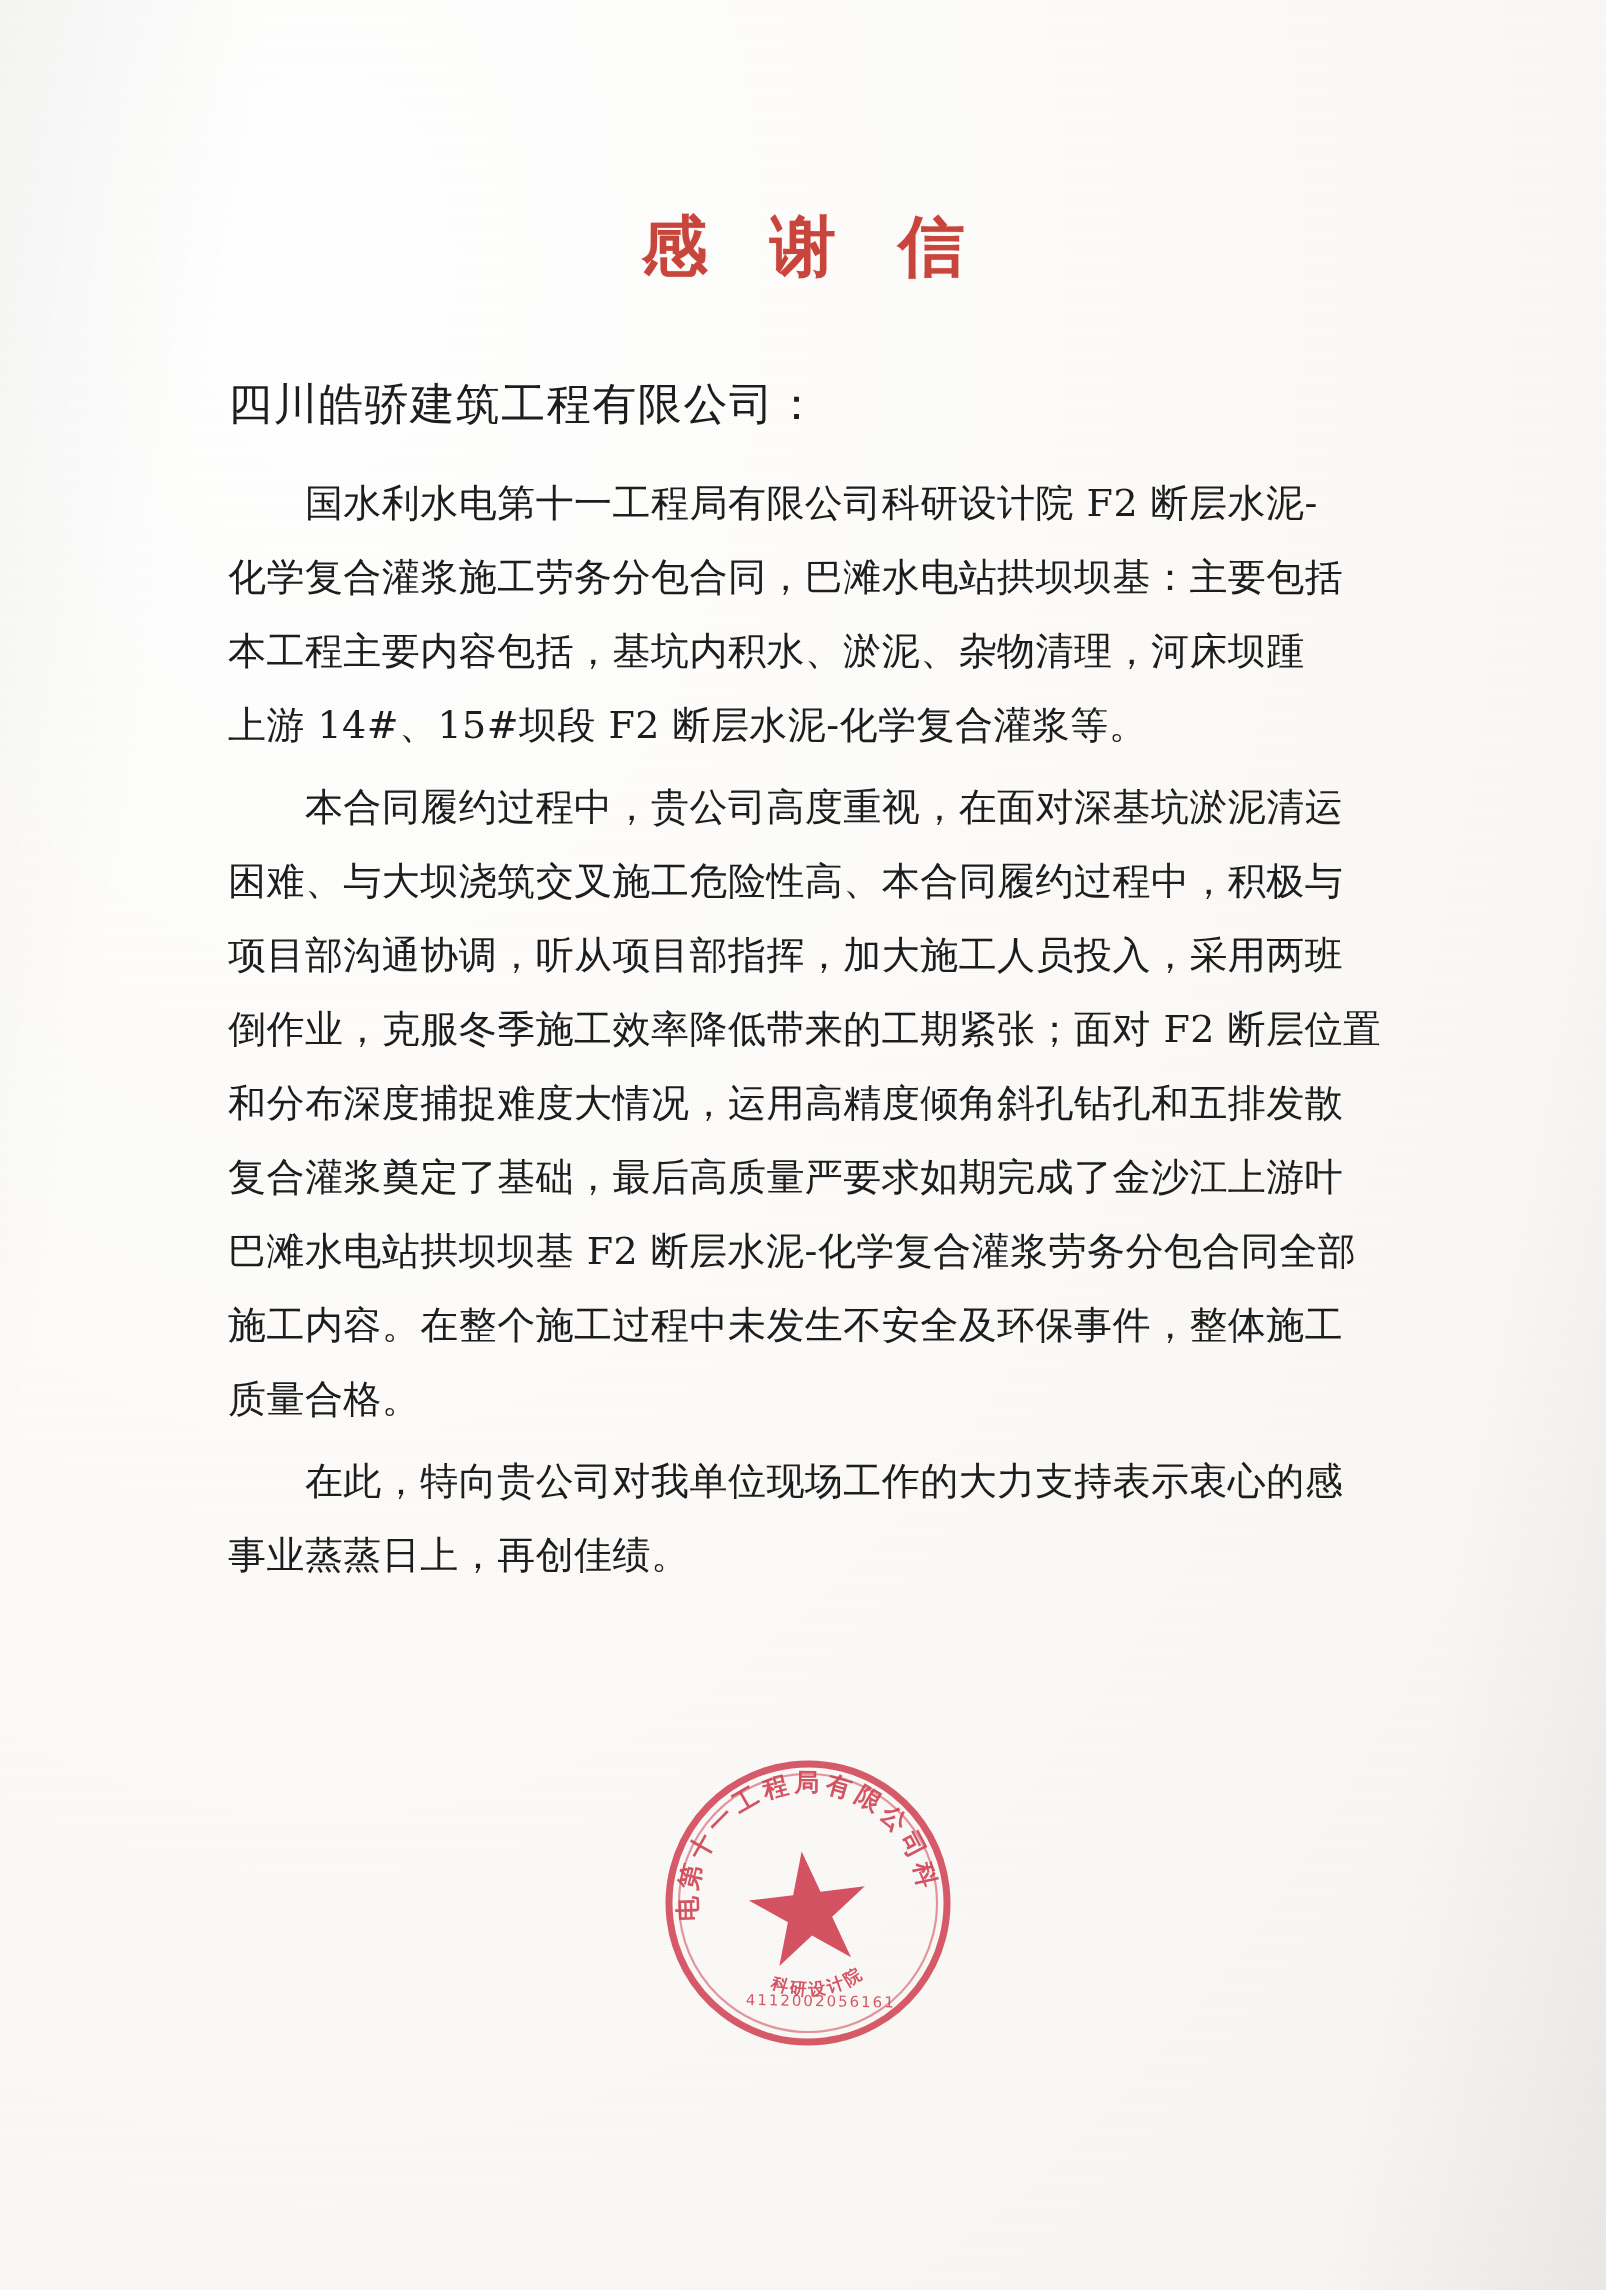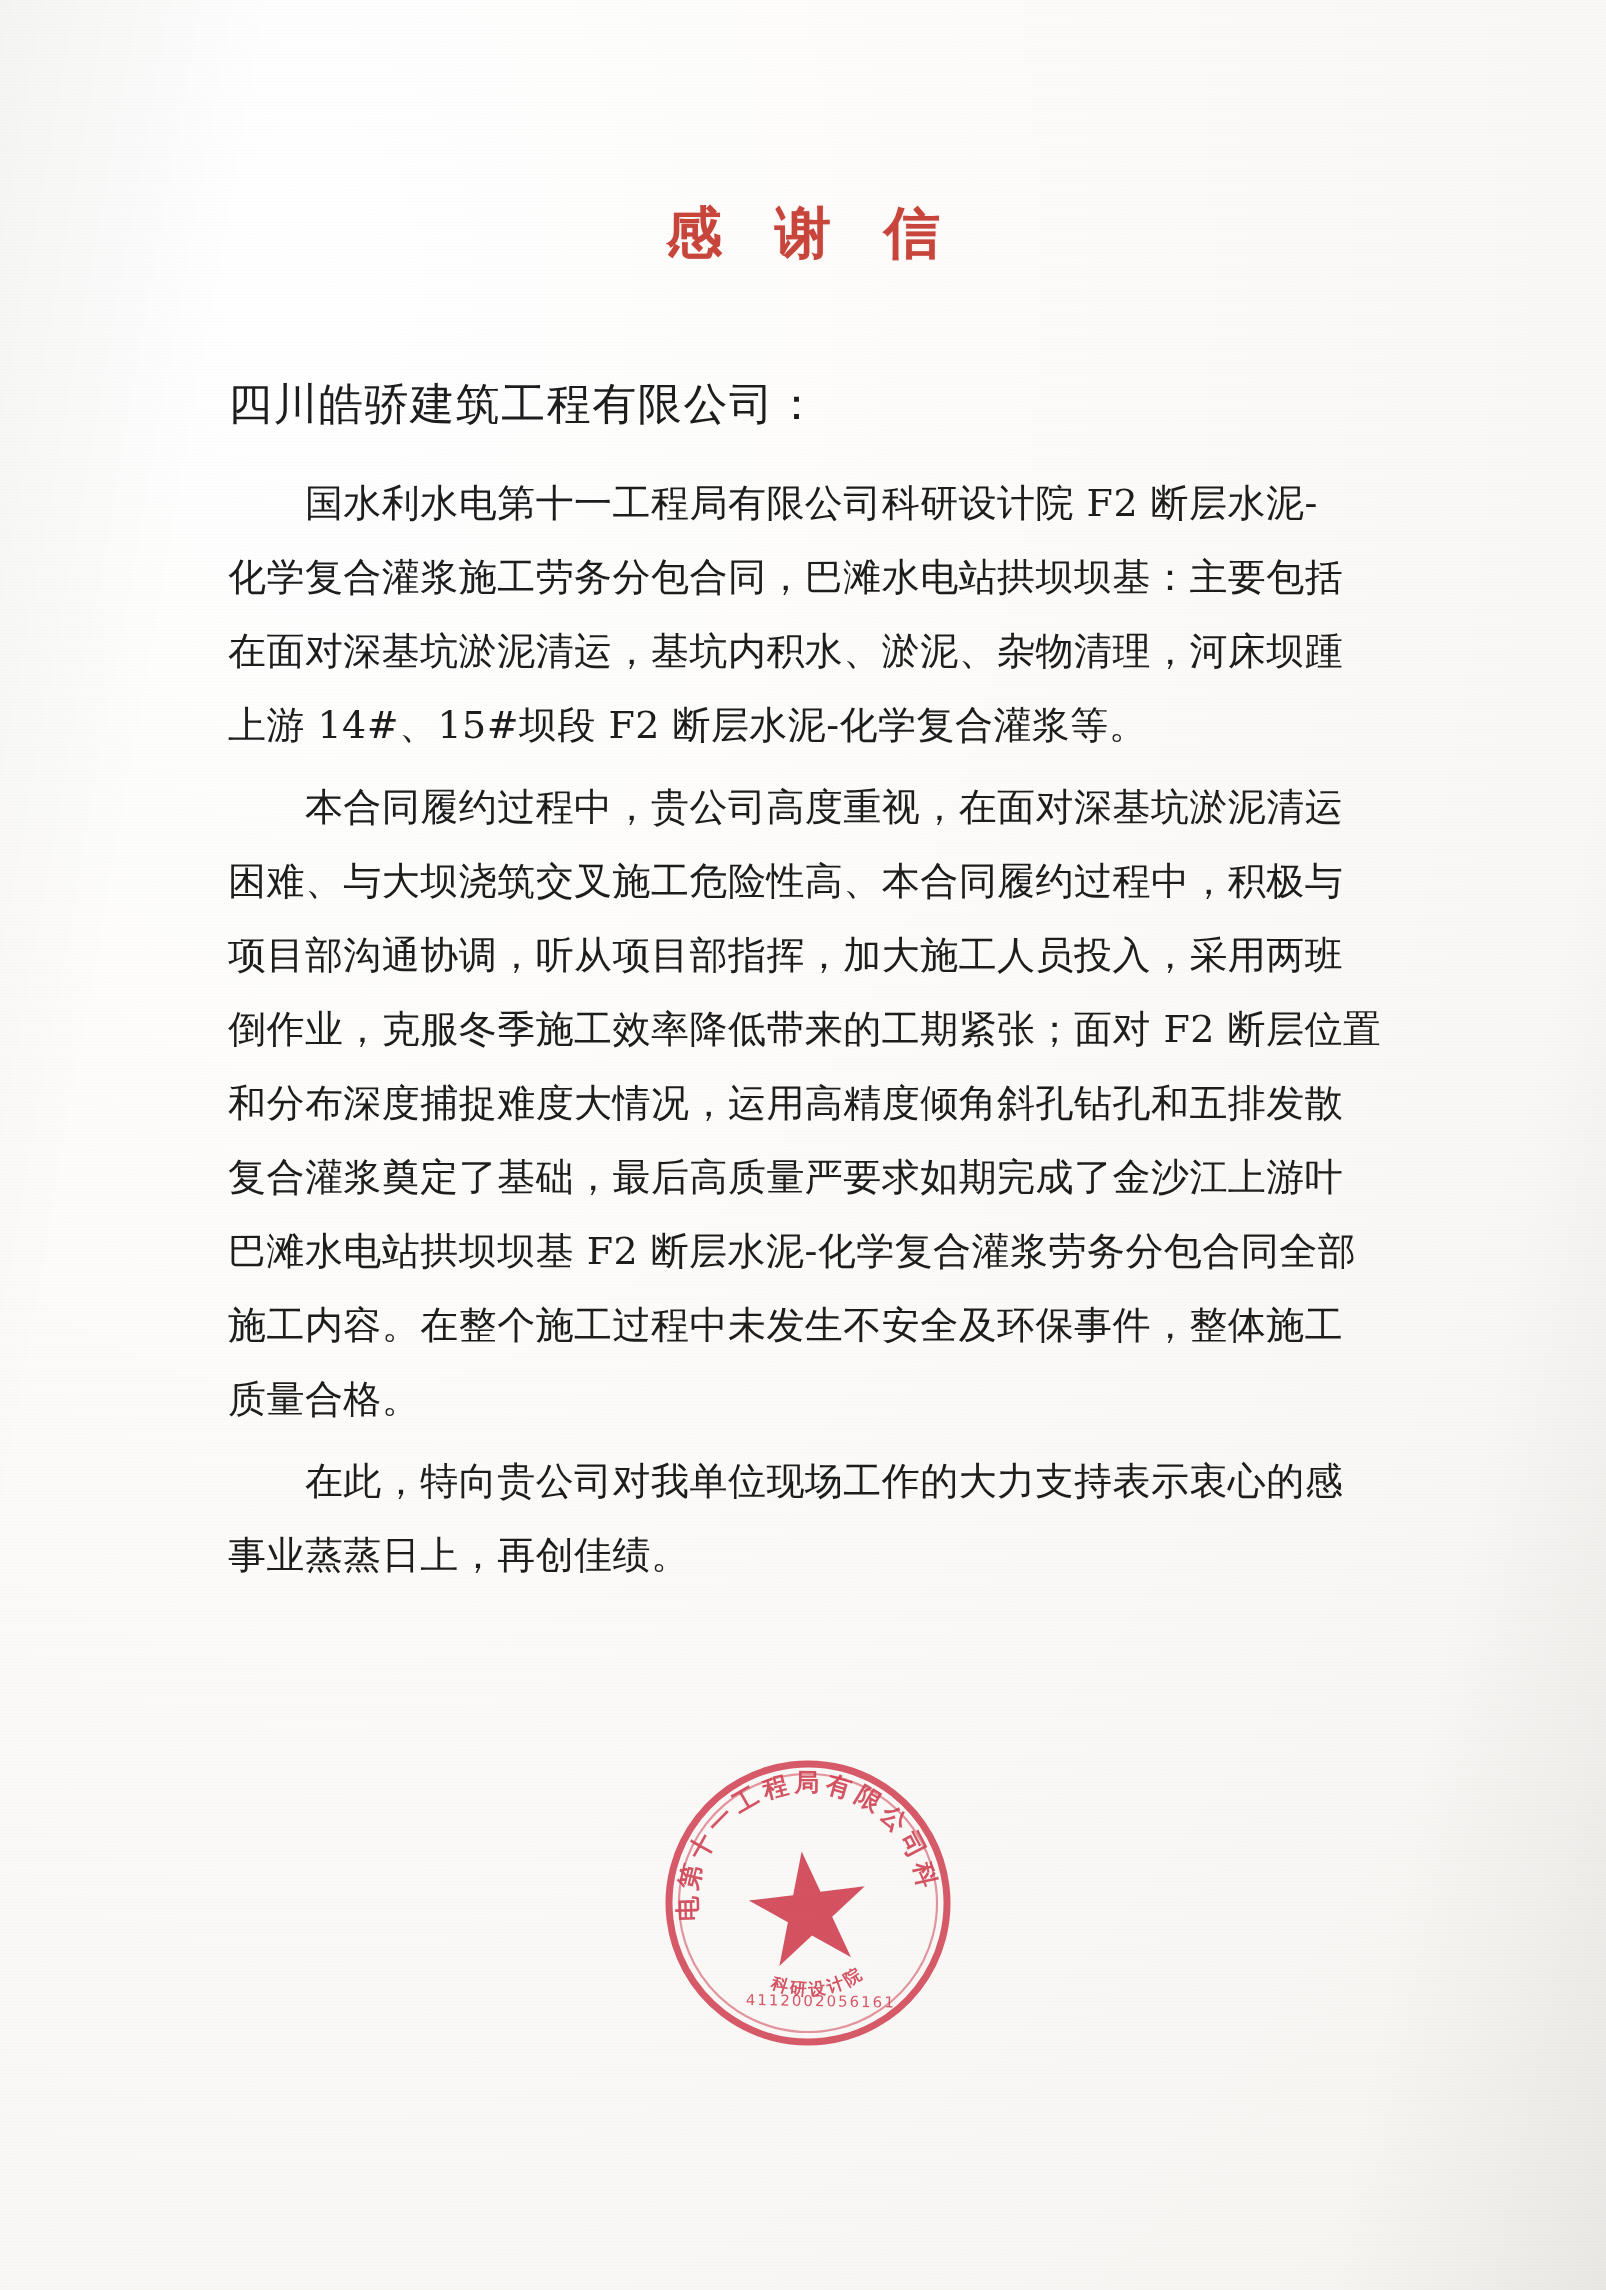--- a/index.html
+++ b/index.html
@@ -36,21 +36,21 @@
   }
 
   .doc-title {
     position: absolute;
     top: 158px;
     left: 0;
     right: 0;
     text-align: center;
     font-family: "DejaVu Sans", "Liberation Sans", sans-serif;
     font-weight: 700;
-    font-size: 56px;
+    font-size: 66px;
     letter-spacing: 0.30em;
     text-indent: 0.30em;
     color: #c8453c;
     text-shadow: 0 0 1px rgba(200,69,60,0.45);
   }
 
   .body-block {
     position: absolute;
     left: 228px;
     top: 382px;
@@ -161,21 +161,21 @@
 
   <h1 class="doc-title">感 谢 信</h1>
 
   <div class="body-block">
 
     <div class="salutation">四川皓骄建筑工程有限公司：</div>
 
     <p class="para">
       <span class="ln">　　国水利水电第十一工程局有限公司科研设计院 F2 断层水泥-</span>
       <span class="ln">化学复合灌浆施工劳务分包合同，巴滩水电站拱坝坝基：主要包括</span>
-      <span class="ln">在面对深基坑淤泥清运，基坑内积水、淤泥、杂物清理，河床坝踵</span>
+      <span class="ln">本工程主要内容包括，基坑内积水、淤泥、杂物清理，河床坝踵</span>
       <span class="ln">上游 14#、15#坝段 F2 断层水泥-化学复合灌浆等。</span>
     </p>
 
     <p class="para">
       <span class="ln">　　本合同履约过程中，贵公司高度重视，在面对深基坑淤泥清运</span>
       <span class="ln">困难、与大坝浇筑交叉施工危险性高、本合同履约过程中，积极与</span>
       <span class="ln">项目部沟通协调，听从项目部指挥，加大施工人员投入，采用两班</span>
       <span class="ln">倒作业，克服冬季施工效率降低带来的工期紧张；面对 F2 断层位置</span>
       <span class="ln">和分布深度捕捉难度大情况，运用高精度倾角斜孔钻孔和五排发散</span>
       <span class="ln">复合灌浆奠定了基础，最后高质量严要求如期完成了金沙江上游叶</span>

